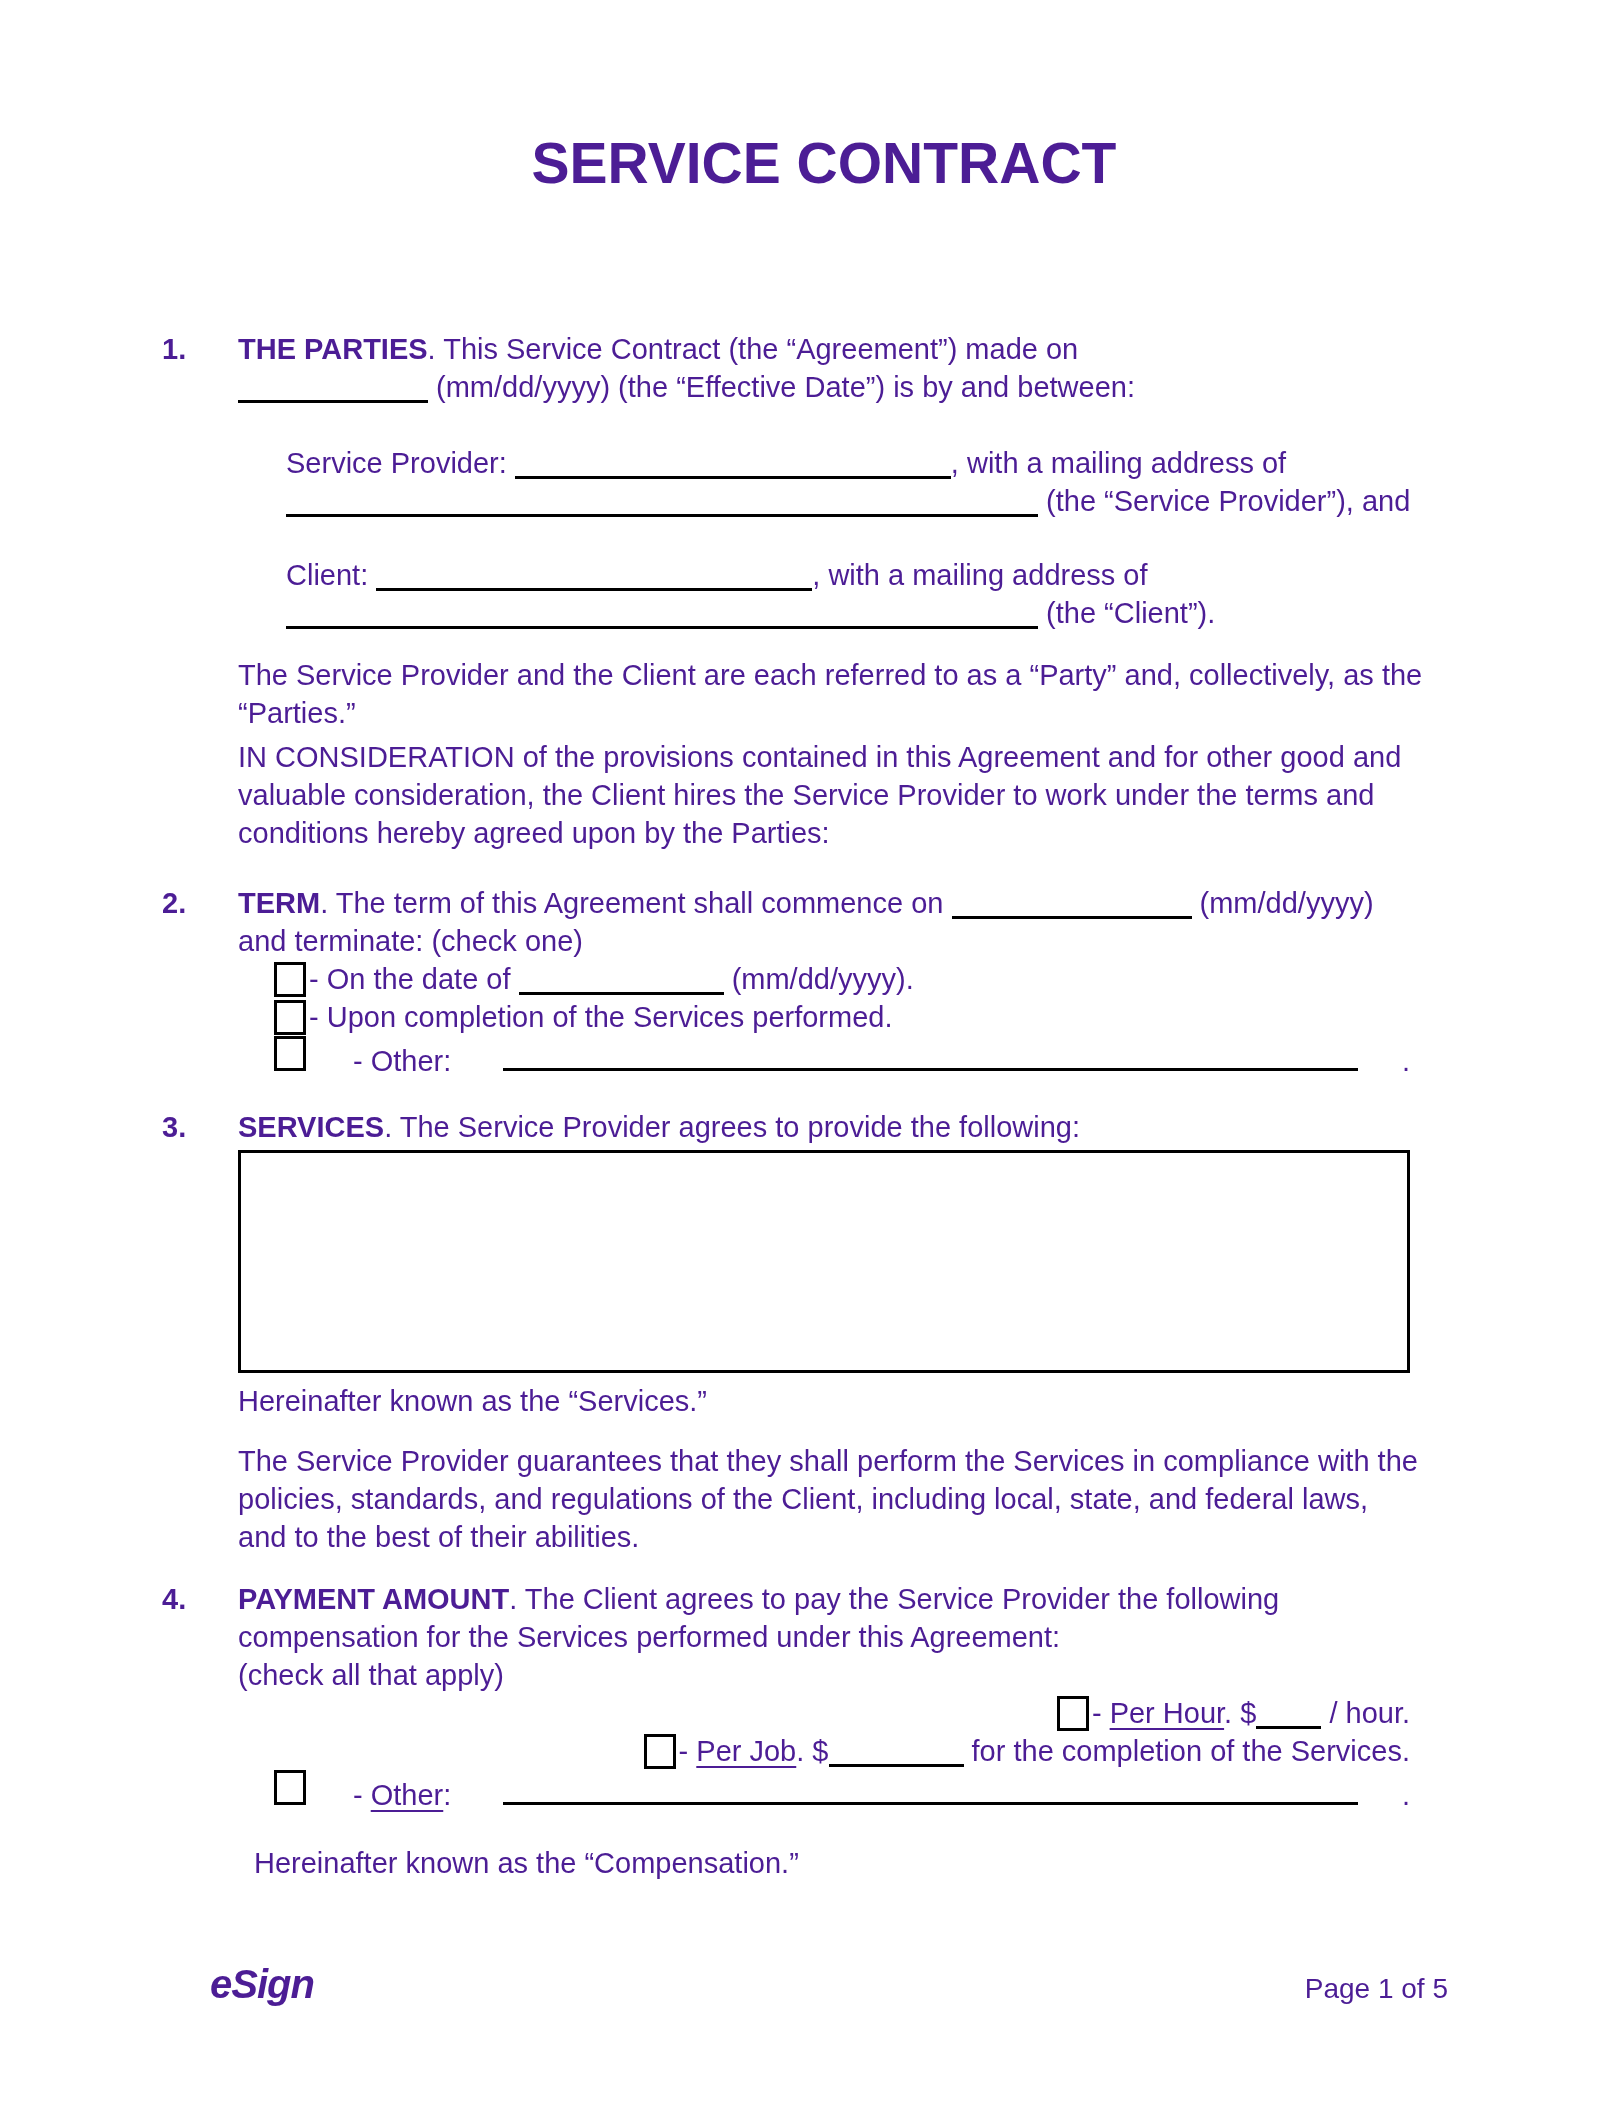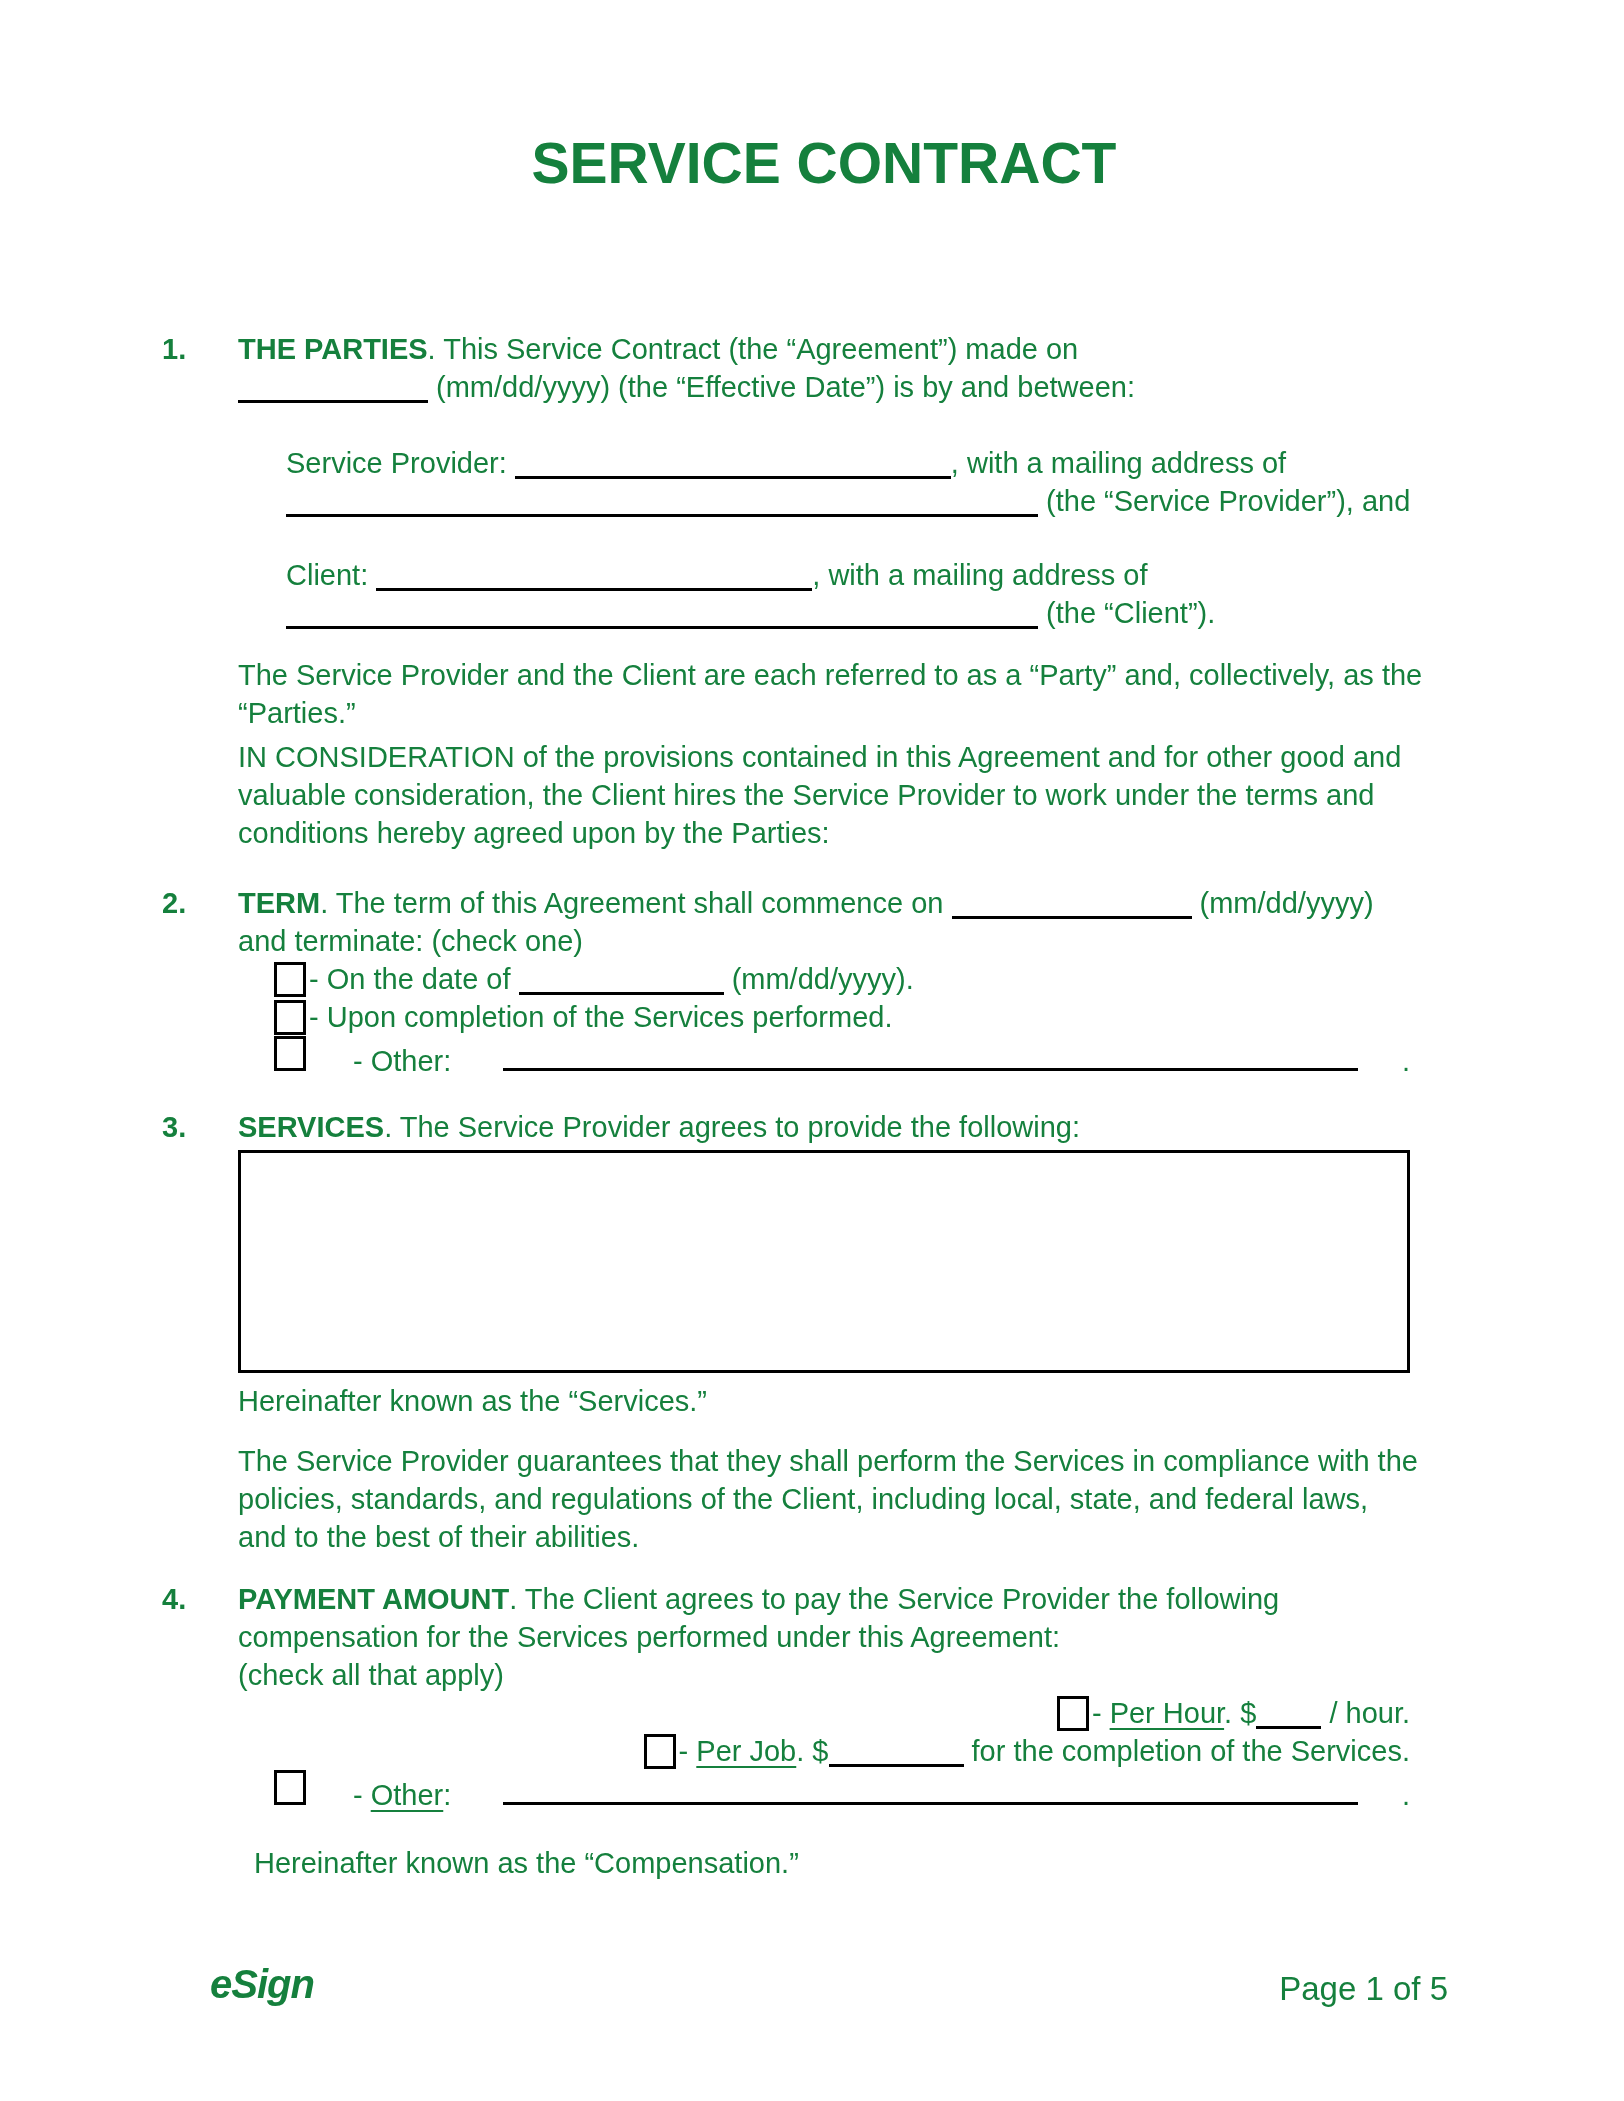--- a/index.html
+++ b/index.html
@@ -2,21 +2,21 @@
 <html><head>
 <meta charset="utf-8">
 <title>Service Contract</title>
 <style>
   html,body { margin:0; padding:0; background:#ffffff; }
   .page {
     position:relative;
     width:1624px;
     height:2101px;
     background:#ffffff;
-    color:#15803d;
+    color:#4c1d95;
     font-family:"Liberation Sans","DejaVu Sans",sans-serif;
     font-size:29px;
     line-height:38px;
     overflow:hidden;
   }
   .abs { position:absolute; }
   .line { white-space:nowrap; }
   .doc-title {
     left:238px; top:132px; width:1172px;
     text-align:center;
@@ -62,21 +62,21 @@
     background:#fff;
   }
   .footer-brand {
     left:210px; top:1962px;
     font-size:40px; line-height:44px; font-weight:700;
     letter-spacing:-1px;
     font-style:italic;
   }
   .footer-page {
     right:176px; top:1970px;
-    font-size:33px; line-height:38px;
+    font-size:28px; line-height:38px;
   }
 </style>
 </head>
 <body>
 
 <div class="page">
 
   <div class="abs doc-title">SERVICE CONTRACT</div>
 
   <div class="abs" style="left:162px; top:330px; width:1248px;">

